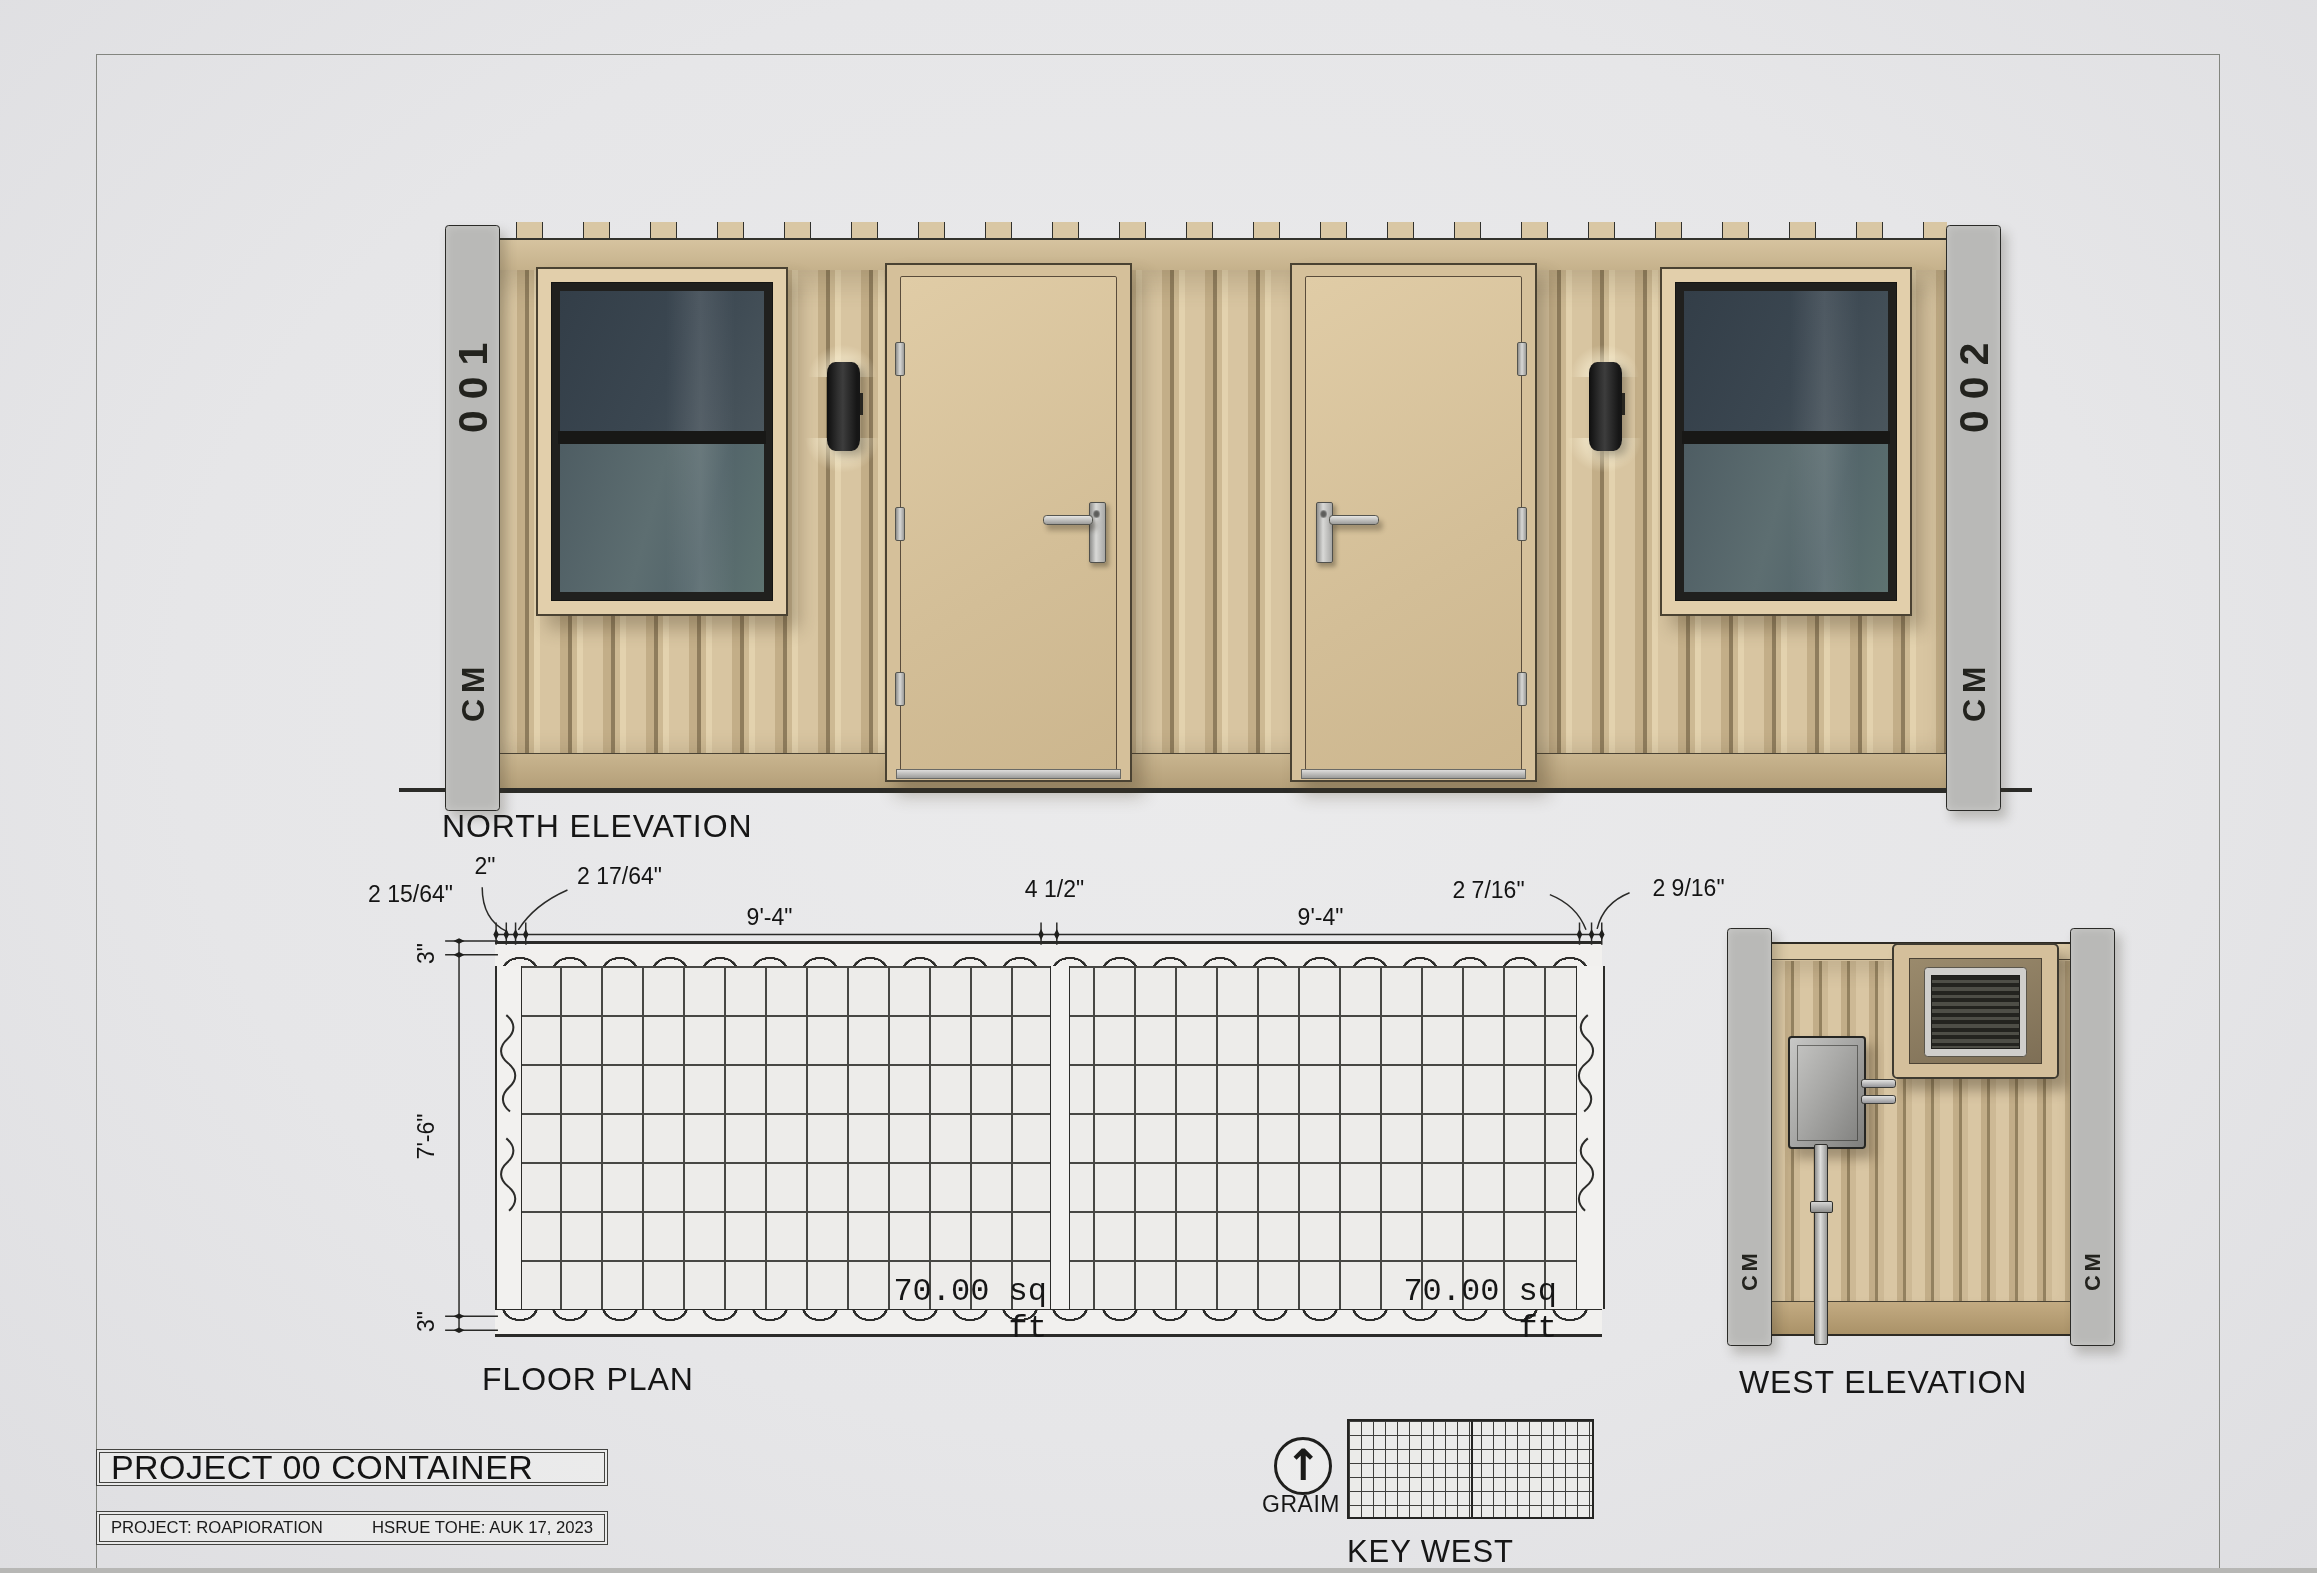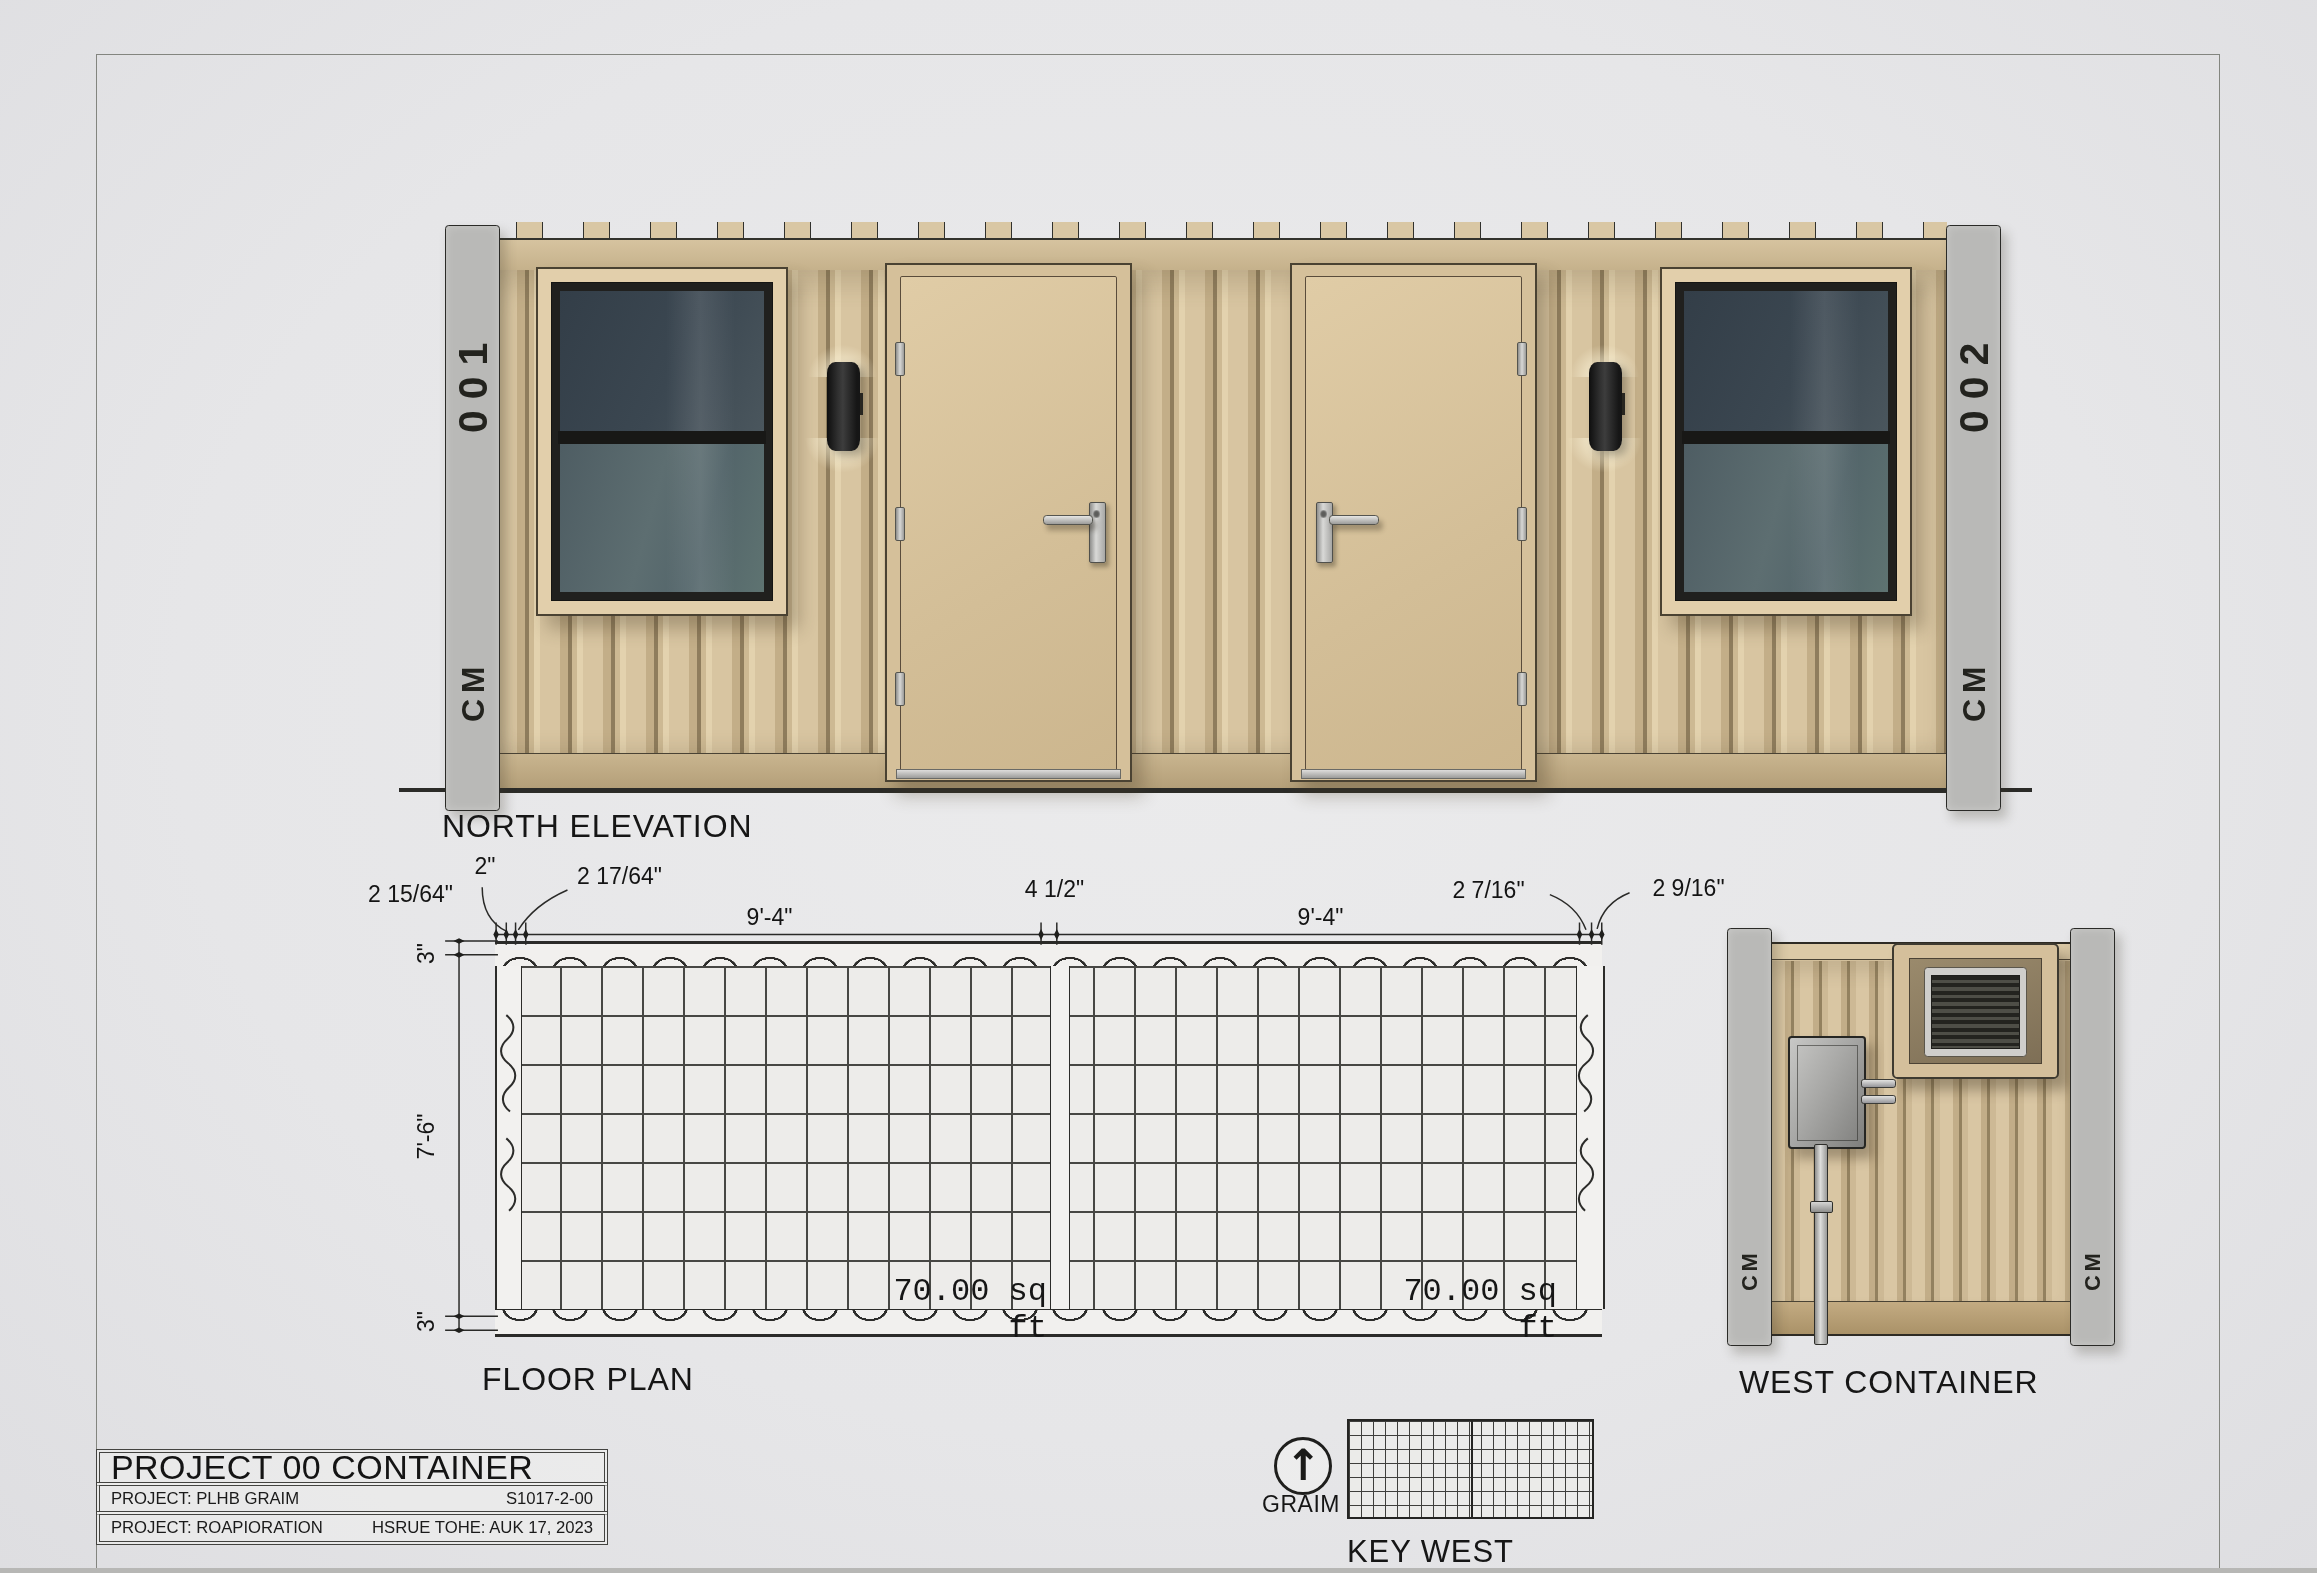--- a/index.html
+++ b/index.html
@@ -295,40 +295,34 @@
   <div class="abs pipe" style="left:1861px;top:1079px;width:33px;"></div>
   <div class="abs pipe" style="left:1861px;top:1095px;width:33px;"></div>
   <div class="abs conduit"></div>
   <div class="abs coupling"></div>
   <div class="abs post wpost" style="left:1727px;top:928px;">
     <div class="vtext post-cm">CM</div>
   </div>
   <div class="abs post wpost" style="left:2070px;top:928px;">
     <div class="vtext post-cm">CM</div>
   </div>
-  <div class="abs lbl view-label" style="left:1739px;top:1352px;">WEST CONTAINER</div>
+  <div class="abs lbl view-label" style="left:1739px;top:1352px;">WEST ELEVATION</div>
 
   <div class="abs north-circle">
     <div class="north-arrow">↑</div>
   </div>
   <div class="abs north-word lbl">GRAIM</div>
   <div class="abs key-grid">
     <div class="key-divider"></div>
   </div>
   <div class="abs lbl view-label" style="left:1347px;top:1522px;font-size:31px;">KEY WEST</div>
 
   <div class="tb-row" style="top:1449px;height:35px;">
     <div class="tb-inner">
       <span class="tb-title">PROJECT 00 CONTAINER</span>
-    </div>
-  </div>
-  <div class="tb-row" style="top:1482px;height:31px;">
-    <div class="tb-inner">
-      <span class="tb-small">PROJECT:  PLHB GRAIM</span>
-      <span class="tb-small">S1017-2-00</span>
     </div>
   </div>
   <div class="tb-row" style="top:1511px;height:32px;">
     <div class="tb-inner">
       <span class="tb-small">PROJECT: ROAPIORATION</span>
       <span class="tb-small">HSRUE TOHE: AUK 17, 2023</span>
     </div>
   </div>
 
   <div class="abs page-edge"></div>

